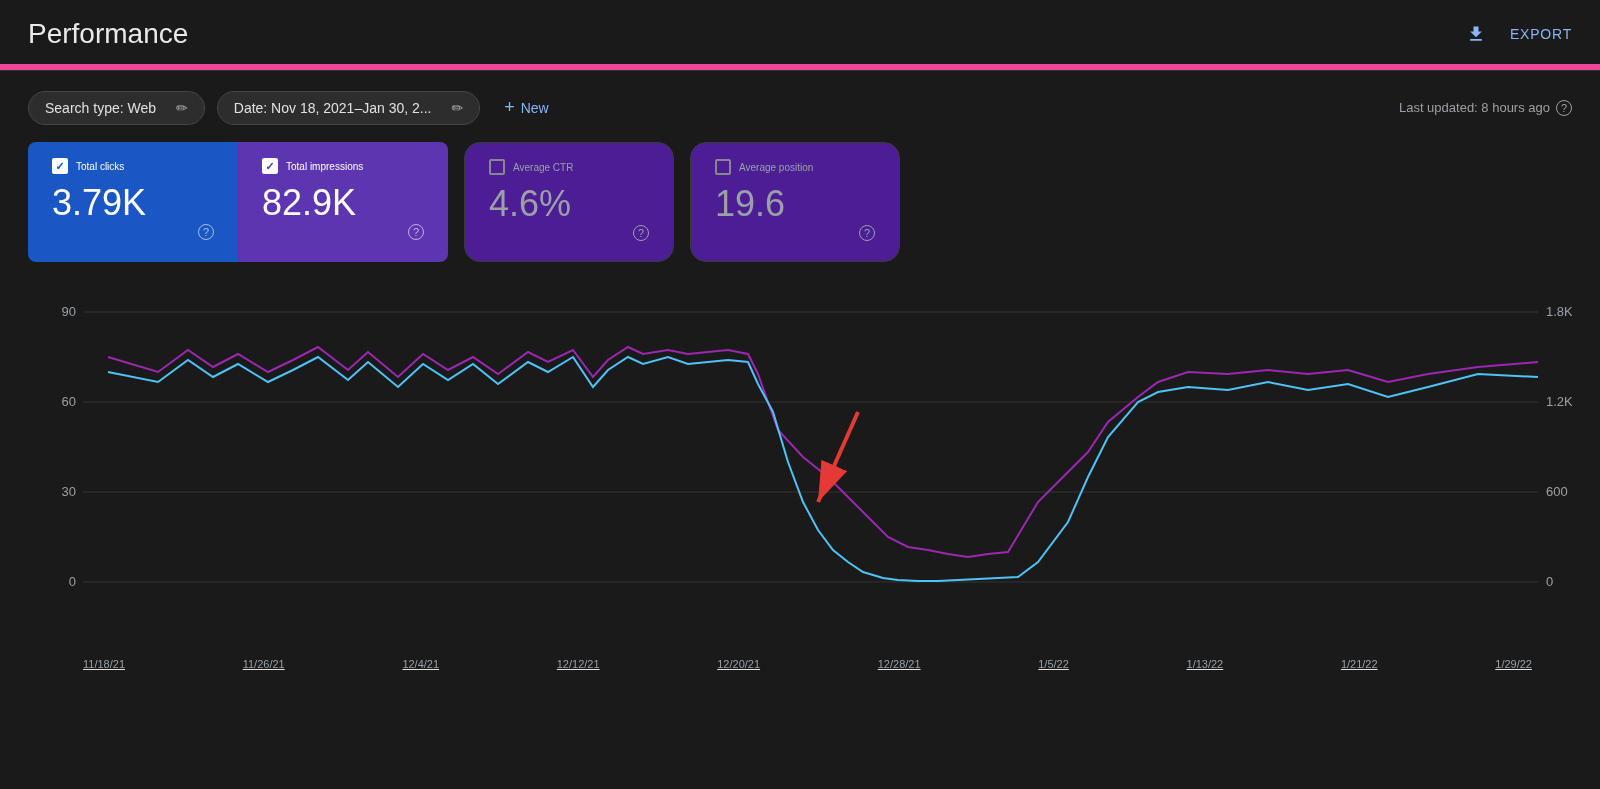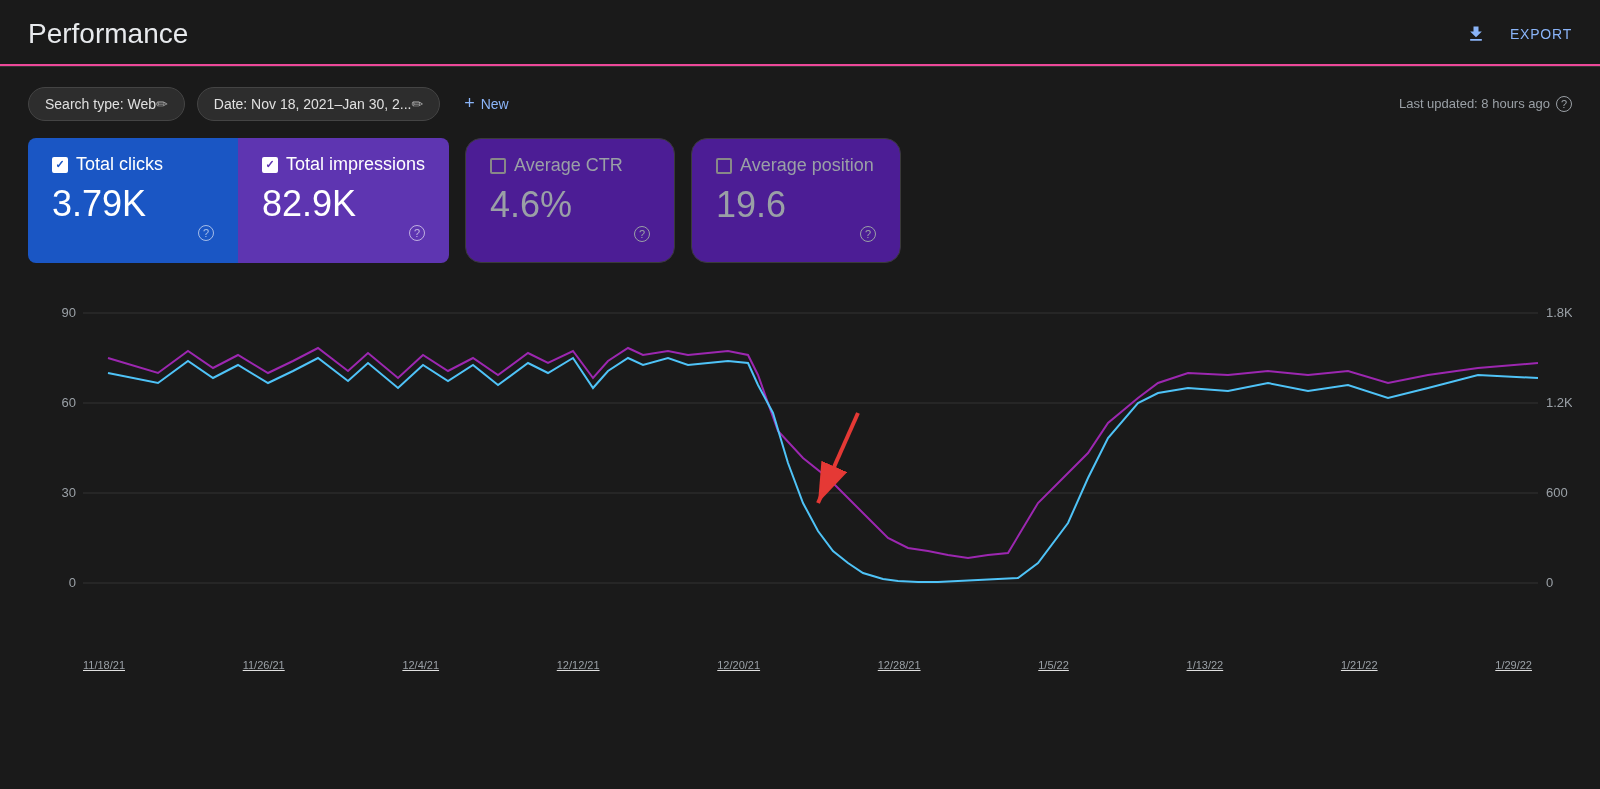--- a/index.html
+++ b/index.html
@@ -10,21 +10,21 @@
       width: 1600px;
       height: 789px;
       overflow: hidden;
     }
 
     .header {
       display: flex;
       align-items: center;
       justify-content: space-between;
       padding: 18px 28px 14px 28px;
-      border-bottom: 2px solid #ec4899;
+      border-bottom: 6px solid #ec4899;
     }
 
     .header-title {
       font-size: 28px;
       font-weight: 400;
       color: #e8eaed;
     }
 
     .export-btn {
       display: flex;
@@ -48,21 +48,21 @@
     .toolbar {
       display: flex;
       align-items: center;
       gap: 12px;
       padding: 16px 28px;
     }
 
     .filter-chip {
       display: flex;
       align-items: center;
-      gap: 0;
+      gap: 20px;
       background: #2d2d2d;
       border: 1px solid #444;
       border-radius: 20px;
       padding: 8px 16px;
       font-size: 14px;
       color: #e0e0e0;
       cursor: pointer;
     }
 
     .filter-chip .edit-icon {
@@ -154,21 +154,21 @@
     }
 
     .metric-checkbox.checked-blue { background: #fff; }
     .metric-checkbox.checked-purple { background: #fff; }
     .metric-checkbox.unchecked { background: transparent; border-color: #888; }
 
     .metric-checkbox .check { color: #1a56c4; font-size: 11px; font-weight: bold; }
     .metric-checkbox .check-purple { color: #5e35b1; font-size: 11px; font-weight: bold; }
 
     .metric-label {
-      font-size: 18px;
+      font-size: 10px;
       color: #fff;
     }
 
     .metric-label.dim { color: #9aa0a6; }
 
     .metric-value {
       font-size: 36px;
       font-weight: 400;
       color: #fff;
       margin-bottom: 0;

